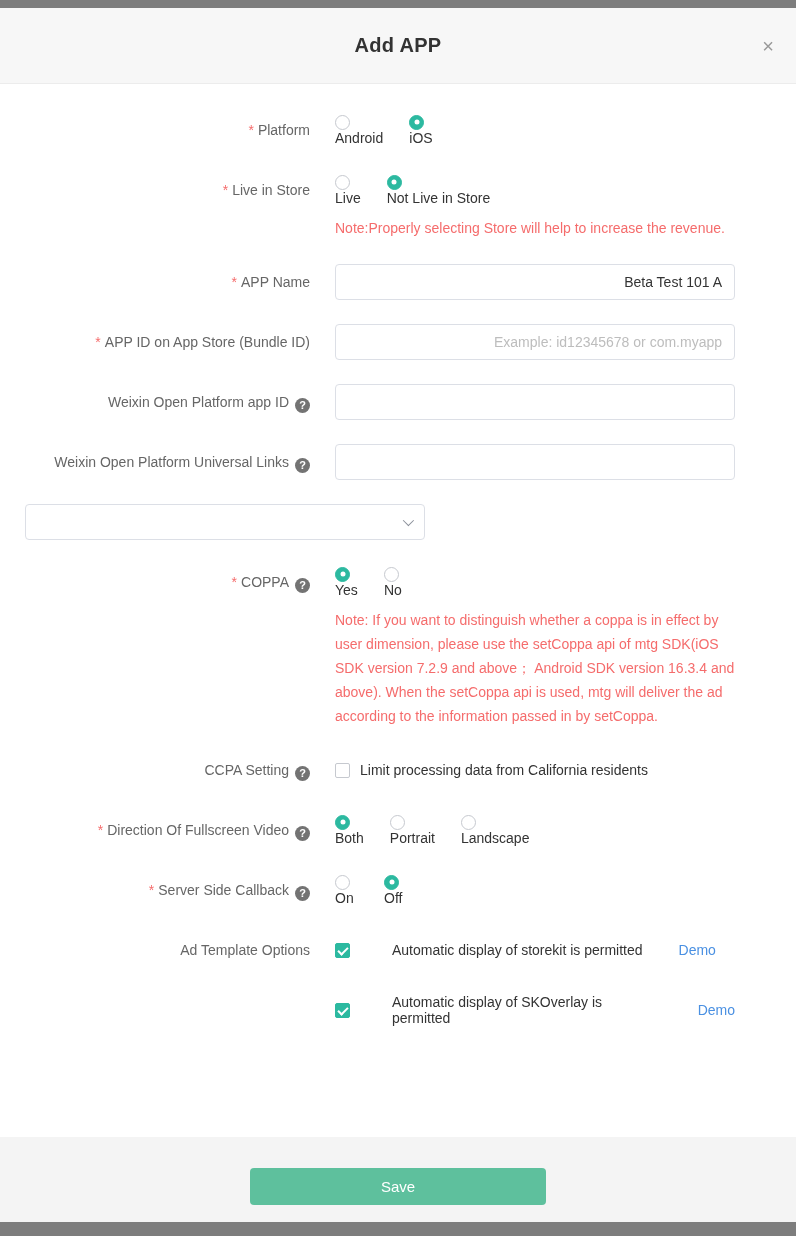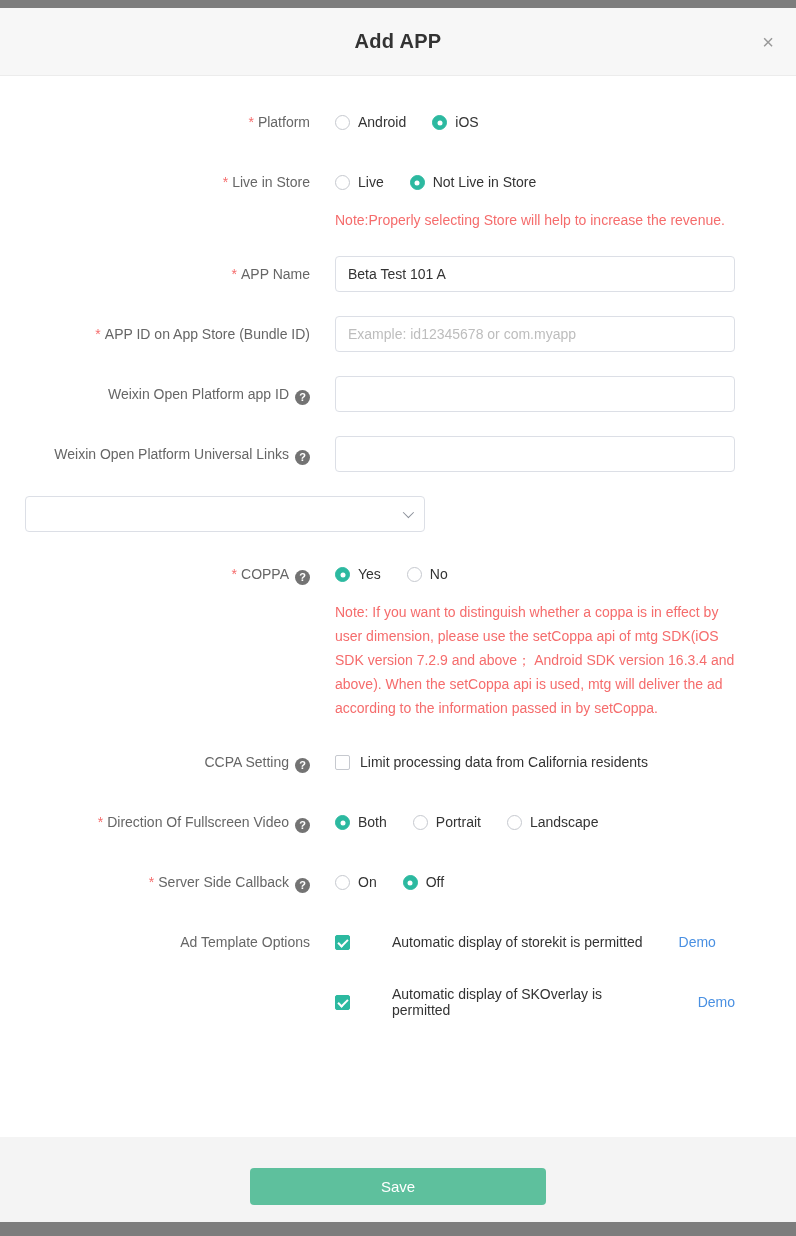--- a/index.html
+++ b/index.html
@@ -3,56 +3,56 @@
 <meta charset="utf-8">
 <style>
   * { box-sizing: border-box; margin: 0; padding: 0; }
   html,body { background:#fff; }
   body { font-family: "Liberation Sans", sans-serif; -webkit-font-smoothing: antialiased; }
   .page { width: 796px; height: 1236px; position: relative; background: #fff; overflow: hidden; margin: 0 auto; }
 
   .bar-top { height: 8px; background: #7d7d7d; }
   .bar-bottom { position: absolute; left: 0; right: 0; bottom: 0; height: 14px; background: #7d7d7d; }
 
-  .modal-header { height: 68px; background: #f7f7f7; border-bottom: 1px solid #ececec; position: relative;
+  .modal-header { height: 76px; background: #f7f7f7; border-bottom: 1px solid #ececec; position: relative;
     display: flex; align-items: center; justify-content: center; }
   .modal-title { font-size: 20px; font-weight: 600; color: #333; letter-spacing: .3px; }
   .close-btn { position: absolute; right: 22px; top: 50%; transform: translateY(-50%);
     color: #999; font-size: 20px; line-height: 20px; cursor: pointer; }
 
   .form { padding-top: 28px; }
   .row { display: flex; margin-bottom: 24px; }
   .label-col { width: 310px; text-align: right; font-size: 14px; color: #666; line-height: 36px; white-space: nowrap; }
   .control-col { margin-left: 25px; width: 400px; }
   .star { color: #f56c6c; margin-right: 4px; }
   .help-icon { display: inline-block; width: 15px; height: 15px; border-radius: 50%; background: #737373;
     color: #fff; font-size: 11px; line-height: 15px; text-align: center; margin-left: 6px;
     vertical-align: -2px; cursor: pointer; font-weight: bold; }
 
   .inline-controls { display: flex; align-items: center; min-height: 36px; font-size: 14px; color: #333; }
 
   
-  .radio-opt { display: inline-flex; align-items: flex-end; margin-right: 26px; cursor: pointer; }
+  .radio-opt { display: inline-flex; align-items: flex-start; margin-right: 26px; cursor: pointer; flex-direction: column; }
   .radio-opt:last-child { margin-right: 0; }
   .radio { width: 15px; height: 15px; border-radius: 50%; border: 1px solid #c6c9cf; background: #fff;
     margin-right: 8px; position: relative; flex: none; }
   .radio.on { background: #2cb9a0; border-color: #2cb9a0; }
   .radio.on::after { content: ""; position: absolute; left: 50%; top: 50%; width: 5px; height: 5px;
     border-radius: 50%; background: #fff; transform: translate(-50%,-50%); }
 
   
   .checkbox { width: 15px; height: 15px; border-radius: 2px; border: 1px solid #c6c9cf; background: #fff;
     margin-right: 10px; position: relative; flex: none; cursor: pointer; }
   .checkbox.on { background: #2cb9a0; border-color: #2cb9a0; }
   .checkbox.on::after { content: ""; position: absolute; left: 4px; top: 1px; width: 4px; height: 8px;
     border: solid #fff; border-width: 0 2px 2px 0; transform: rotate(45deg); }
 
   
   .text-input { width: 100%; height: 36px; border: 1px solid #dcdfe6; border-radius: 4px;
-    padding: 0 12px; font-size: 14px; color: #333; font-family: "Liberation Sans", sans-serif; outline: none; background:#fff; }
+    padding: 0 12px; font-size: 14px; color: #333; font-family: "Liberation Sans", sans-serif; outline: none; background:#fff;text-align:right; }
   .text-input::placeholder { color: #bdbdbd; }
 
   .select-box { width: 100%; height: 36px; border: 1px solid #dcdfe6; border-radius: 4px; background: #fff;
     position: relative; cursor: pointer; padding: 0 30px 0 12px; font-size: 14px; color: #333; line-height: 34px; }
   .select-chevron { position: absolute; right: 13px; top: 13px; width: 8px; height: 8px;
     border-right: 1px solid #8a8f99; border-bottom: 1px solid #8a8f99; transform: rotate(45deg) translateY(-2px); }
 
   .note { color: #f56c6c; font-size: 14px; line-height: 24px; margin-top: 8px; }
 
   .demo-link { color: #4a90e2; margin-left: 4px; cursor: pointer; text-decoration: none; font-size: 14px; }

